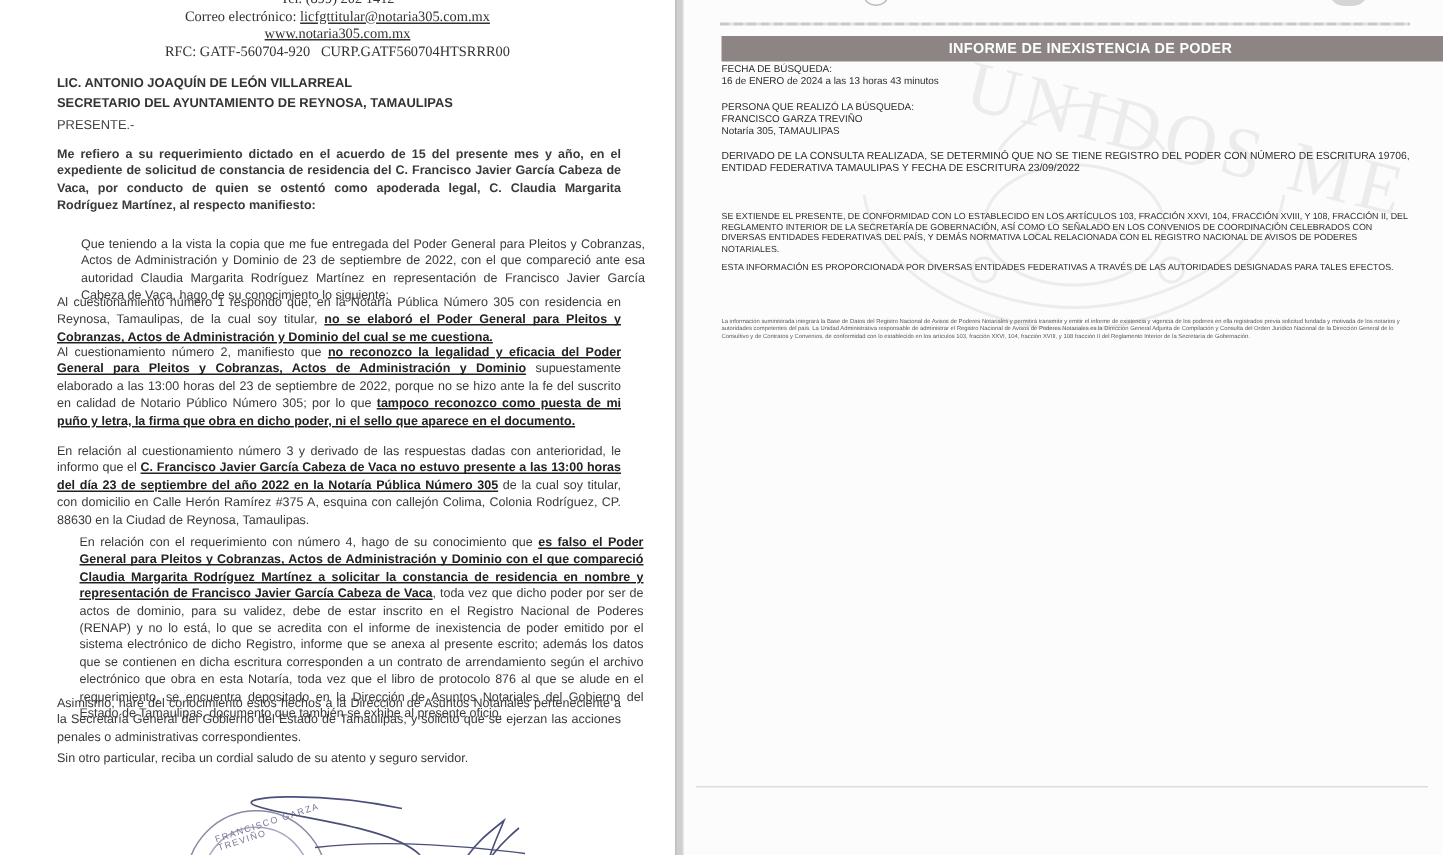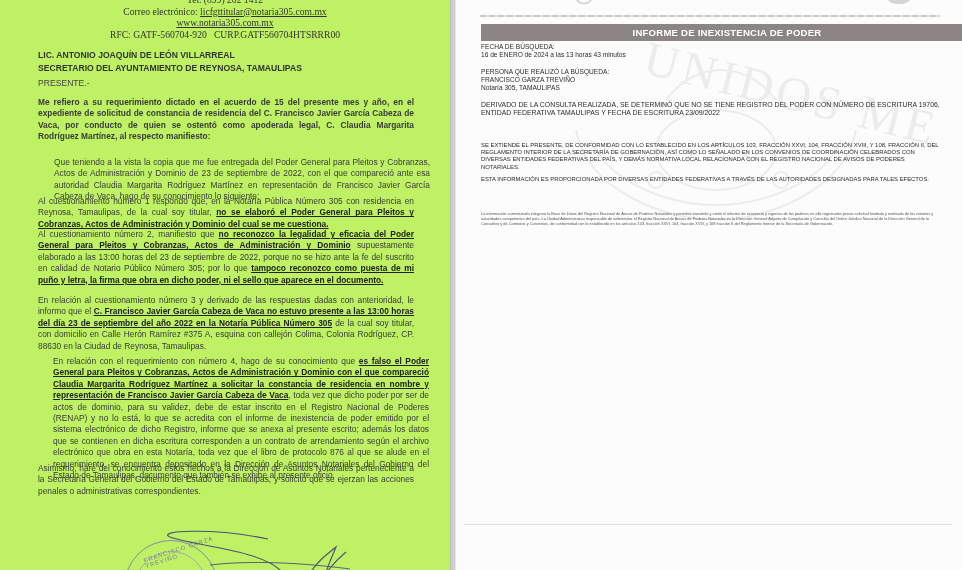--- a/index.html
+++ b/index.html
@@ -1,17 +1,17 @@
 <!DOCTYPE html>
 <html><head>
 <meta charset="utf-8">
 <style>
   html,body{margin:0;padding:0;}
   body{width:962px;height:570px;overflow:hidden;background:#d8d8d8;position:relative;font-family:"Liberation Sans",sans-serif;color:#2a2a2a;}
-  .page{position:absolute;top:0;height:570px;background:#bef264;overflow:hidden;}
+  .page{position:absolute;top:0;height:570px;background:#ffffff;overflow:hidden;}
   #left-page{left:0;width:450px;}
   #divider{position:absolute;left:450px;top:0;width:6px;height:570px;background:#cfcfcf;border-left:1px solid #bdbdbd;border-right:1px solid #e6e6e6;box-sizing:border-box;}
   #right-page{left:456px;width:506px;background:#fcfcfc;}
 
   
   .lh{font-family:"Liberation Serif",serif;font-size:9.6px;text-align:center;color:#333;line-height:11.5px;}
   .lh a{color:#333;text-decoration:underline;}
   .lh-top{position:absolute;left:0;width:450px;top:-6px;}
   .addressee{position:absolute;left:38px;top:49px;font-size:8.6px;font-weight:bold;line-height:12.5px;color:#333;}
   .presente{position:absolute;left:38px;top:78px;font-size:8.6px;color:#444;}
@@ -78,20 +78,21 @@
   <p class="body-text" id="p4" style="margin:0;">
     <span>Al cuestionamiento número 2, manifiesto que </span><u>no reconozco la legalidad y eficacia del Poder General para Pleitos y Cobranzas, Actos de Administración y Dominio</u><span> supuestamente elaborado a las 13:00 horas del 23 de septiembre de 2022, porque no se hizo ante la fe del suscrito en calidad de Notario Público Número 305; por lo que </span><u>tampoco reconozco como puesta de mi puño y letra, la firma que obra en dicho poder, ni el sello que aparece en el documento.</u>
   </p>
   <p class="body-text" id="p5" style="margin:0;">
     <span>En relación al cuestionamiento número 3 y derivado de las respuestas dadas con anterioridad, le informo que el </span><u>C. Francisco Javier García Cabeza de Vaca no estuvo presente a las 13:00 horas del día 23 de septiembre del año 2022 en la Notaría Pública Número 305</u><span> de la cual soy titular, con domicilio en Calle Herón Ramírez #375 A, esquina con callejón Colima, Colonia Rodríguez, CP. 88630 en la Ciudad de Reynosa, Tamaulipas.</span>
   </p>
   <p class="body-text" id="p6" style="margin:15px;">
     <span>En relación con el requerimiento con número 4, hago de su conocimiento que </span><u>es falso el Poder General para Pleitos y Cobranzas, Actos de Administración y Dominio con el que compareció Claudia Margarita Rodríguez Martínez a solicitar la constancia de residencia en nombre y representación de Francisco Javier García Cabeza de Vaca</u><span>, toda vez que dicho poder por ser de actos de dominio, para su validez, debe de estar inscrito en el Registro Nacional de Poderes (RENAP) y no lo está, lo que se acredita con el informe de inexistencia de poder emitido por el sistema electrónico de dicho Registro, informe que se anexa al presente escrito; además los datos que se contienen en dicha escritura corresponden a un contrato de arrendamiento según el archivo electrónico que obra en esta Notaría, toda vez que el libro de protocolo 876 al que se alude en el requerimiento, se encuentra depositado en la Dirección de Asuntos Notariales del Gobierno del Estado de Tamaulipas, documento que también se exhibe al presente oficio.</span>
   </p>
   <p class="body-text" id="p7" style="margin:0;">Asimismo, haré del conocimiento estos hechos a la Dirección de Asuntos Notariales perteneciente a la Secretaría General del Gobierno del Estado de Tamaulipas, y solicito que se ejerzan las acciones penales o administrativas correspondientes.</p>
+  <p class="body-text" id="p8" style="margin:0;">Sin otro particular, reciba un cordial saludo de su atento y seguro servidor.</p>
 
   <div id="stamp">
     <div id="stamp-inner"></div>
     <div id="stamp-text">FRANCISCO GARZA TREVIÑO</div>
   </div>
   <svg id="signature" viewBox="0 0 210 50">
     <path d="M118 14 C 60 2, 5 6, 20 12 C 40 20, 110 25, 130 45" fill="none" stroke="#4b4f7a" stroke-width="1.1"></path>
     <path d="M60 40 C 110 34, 170 40, 200 44" fill="none" stroke="#4b4f7a" stroke-width="0.9"></path>
     <path d="M160 48 C 168 36, 176 30, 186 22 C 182 32, 178 40, 176 48 C 182 40, 190 32, 196 27" fill="none" stroke="#4b4f7a" stroke-width="1.1"></path>
   </svg>

